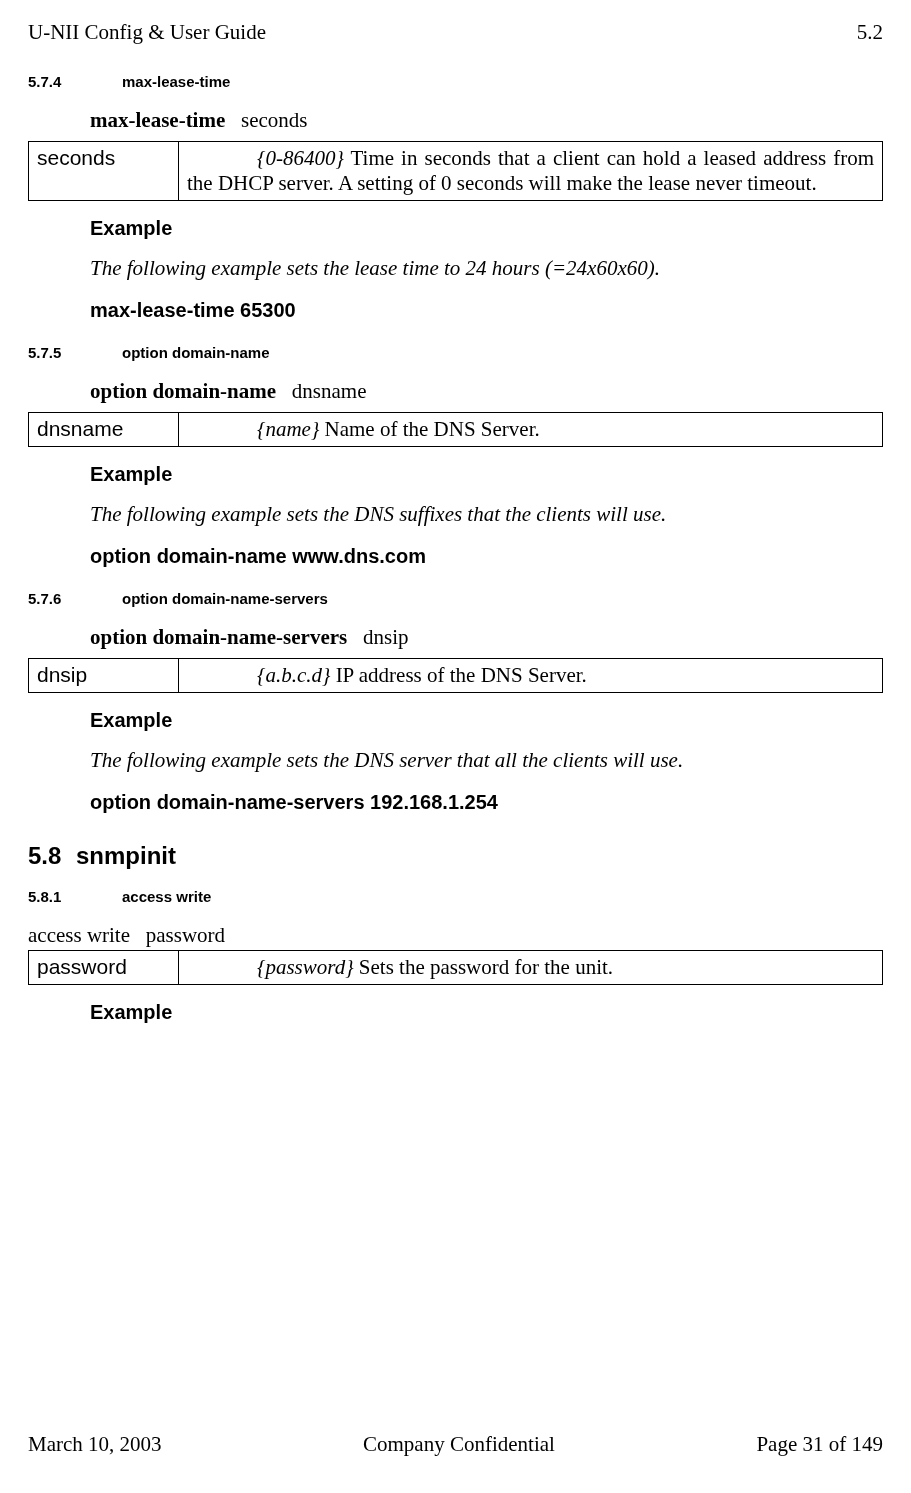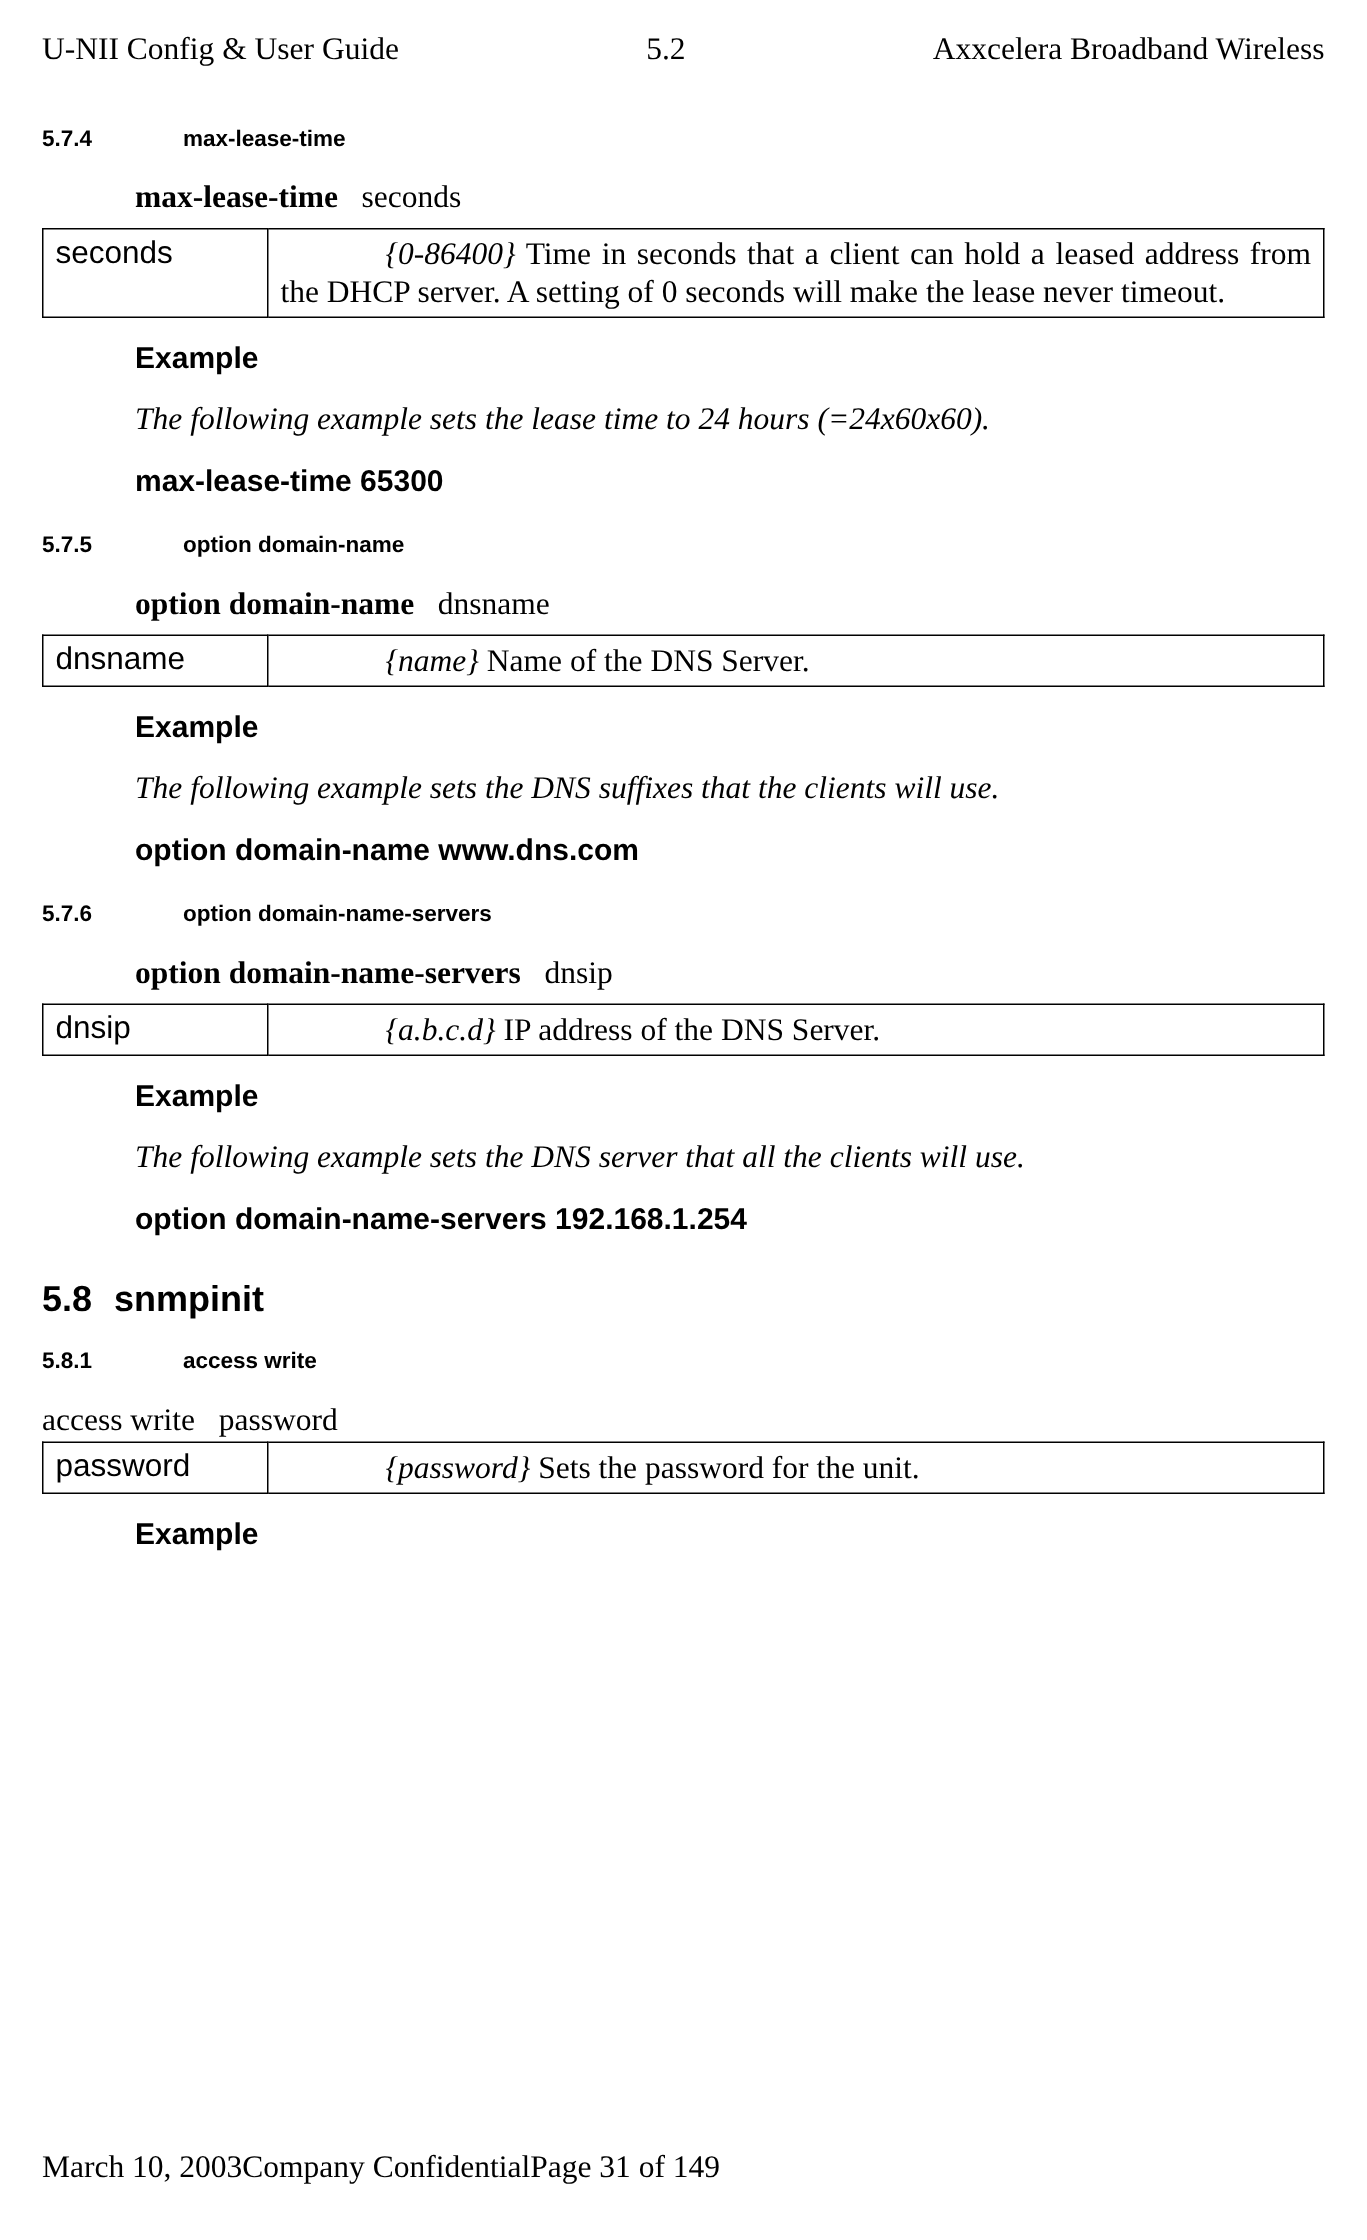--- a/index.html
+++ b/index.html
@@ -10,21 +10,21 @@
       font-family: "Times New Roman", Times, serif;
       font-size: 21px;
       color: #000;
       padding: 20px 28px 0 28px;
       position: relative;
     }
     .header-row {
       display: flex;
       justify-content: space-between;
       font-size: 21px;
-      margin-bottom: 39px;
+      margin-bottom: 28px;
     }
     .h3 {
       font-family: Arial, Helvetica, sans-serif;
       font-weight: bold;
       font-size: 15px;
       margin-top: 18px;
       margin-bottom: 18px;
     }
     .h2 {
       font-family: Arial, Helvetica, sans-serif;
@@ -81,32 +81,31 @@
     }
     .sec-num { display: inline-block; width: 94px; }
     .sec-num2 { display: inline-block; width: 48px; }
     .syntax-noindent { margin-bottom: 2px; }
     .footer-row {
       position: absolute;
       bottom: 36px;
       left: 28px;
       right: 28px;
       display: flex;
-      justify-content: flex-start;
+      justify-content: space-between;
       font-size: 21px;
     }
     .first-indent { display:inline-block; width:70px; }
   </style>
 </head>
 <body>
 
 <div class="header-row">
   <span>U-NII Config &amp; User Guide</span>
   <span>5.2</span>
-  <span>Axxcelera Broadband Wireless</span>
 </div>
 
 <div class="h3">
   <span class="sec-num">5.7.4</span><span>max-lease-time</span>
 </div>
 <div class="syntax">
   <span class="bold">max-lease-time</span>&nbsp;&nbsp;&nbsp;<span>seconds</span>
 </div>
 <table class="param-table">
   <tbody>

